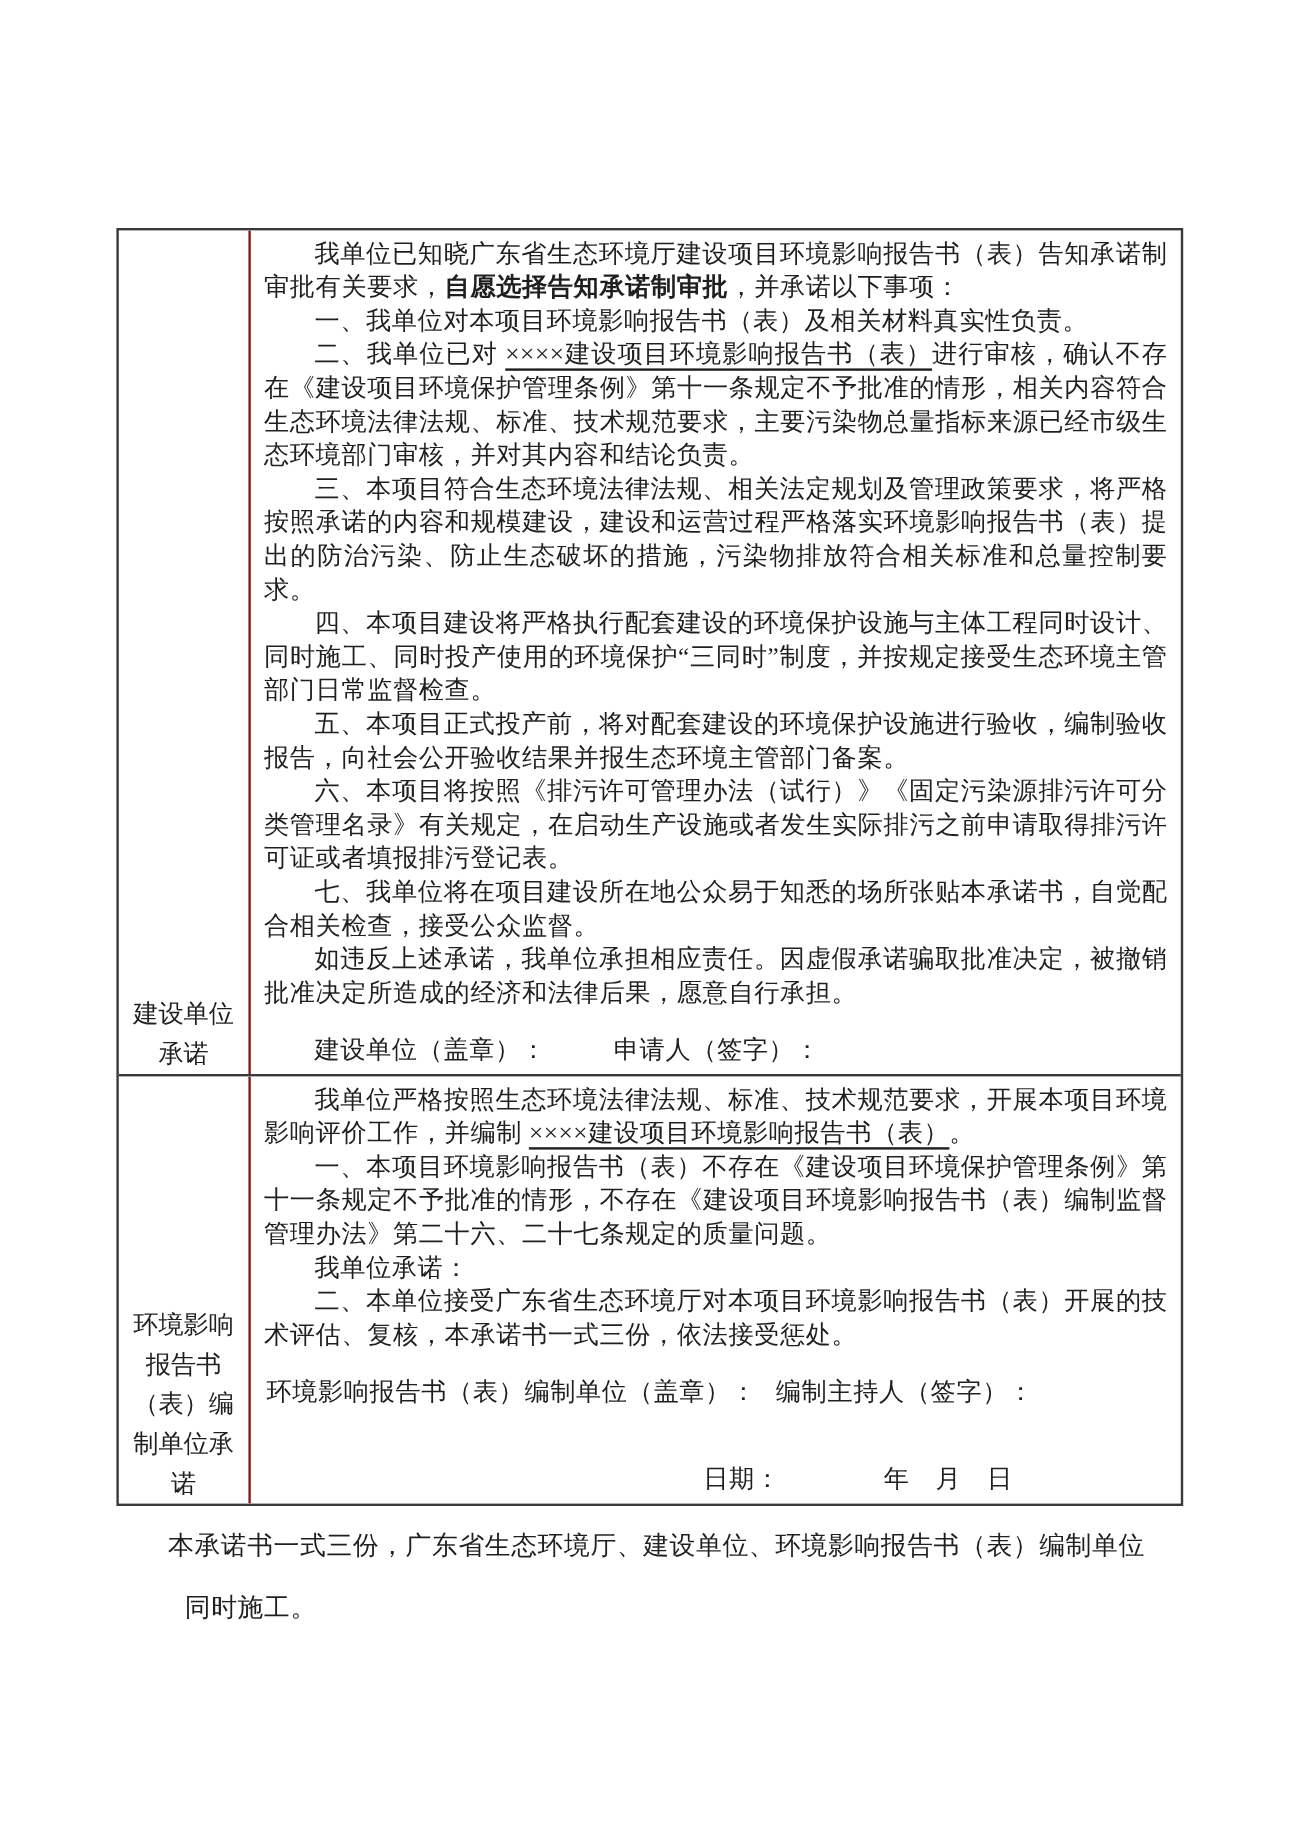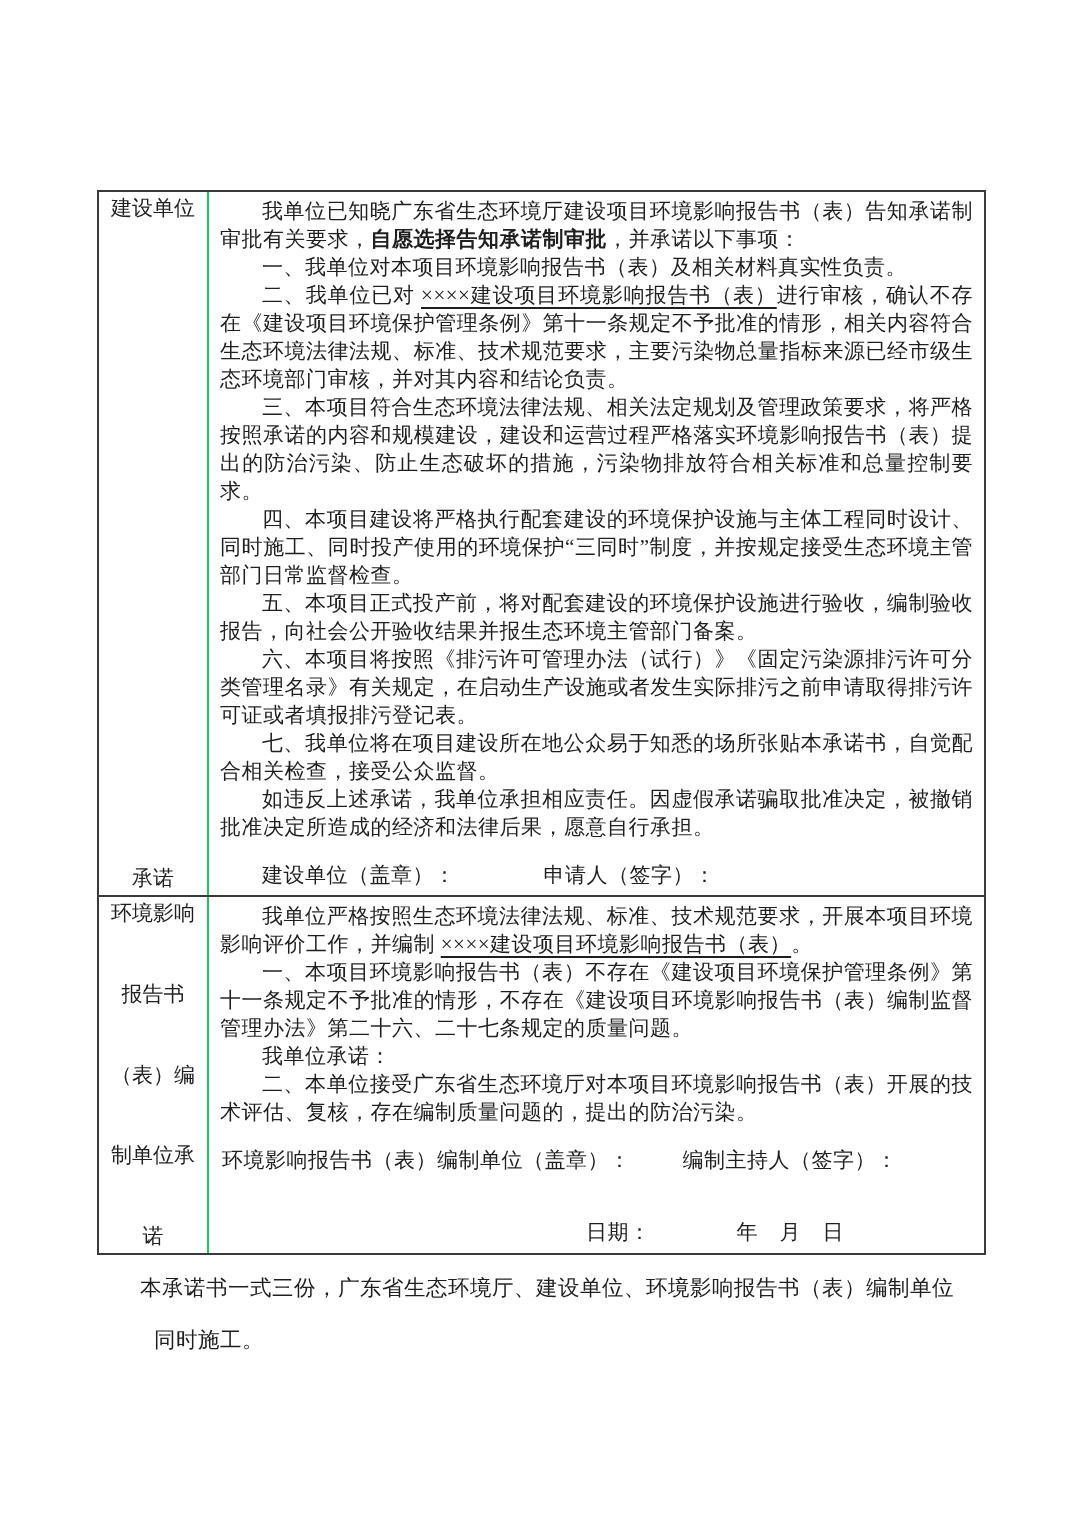--- a/index.html
+++ b/index.html
@@ -22,26 +22,26 @@
   .trow {
     display:flex;
     box-sizing:border-box;
     overflow:hidden;
   }
   .trow.first { height:705px; border-bottom:2px solid #3a3a3a; }
   .trow.second { height:356px; }
   .label-cell {
     width:110px;
     min-width:110px;
-    border-right:2px solid #22c55e;
+    border-right:2px solid #7f1d1d;
     box-sizing:border-box;
     display:flex;
     flex-direction:column;
     align-items:center;
-    justify-content:space-between;
+    justify-content:flex-end;
     text-align:center;
     font-size:21px;
     line-height:33px;
   }
   .content-cell {
     flex:1;
     padding:5px 11px 4px 11px;
     box-sizing:border-box;
     overflow:hidden;
   }
@@ -56,24 +56,24 @@
   .paragraphs .b { font-weight:bold; }
   .paragraphs .u,
   .u { text-decoration:underline; text-underline-offset:5px; }
   .sig-row {
     margin-top:20px;
     font-size:21px;
     line-height:28px;
     display:flex;
     letter-spacing:0.5px;
   }
-  .sig-row.row1 { padding-left:42px;gap:32px; }
+  .sig-row.row1 { padding-left:42px; }
   .sig-row.row1 .sig-right { margin-left:56px; }
   .sig-row.row2 { padding-left:2px; }
-  .sig-row.row2 .sig-right { margin-left:52px; }
+  .sig-row.row2 .sig-right { margin-left:16px; }
   .date-row {
     margin-top:44px;
     font-size:21px;
     line-height:28px;
     padding-left:366px;
     letter-spacing:0.5px;
   }
   .footer-note {
     position:absolute;
     left:140px; top:1262px;
@@ -120,21 +120,21 @@
         <div>报告书</div>
         <div>（表）编</div>
         <div>制单位承</div>
         <div>诺</div>
       </div>
     <div class="content-cell">
       <div class="paragraphs">
           <p><span>我单位严格按照生态环境法律法规、标准、技术规范要求，开展本项目环境影响评价工作，并编制 </span><span class="u">××××建设项目环境影响报告书（表）</span><span>。</span></p>
           <p><span>一、本项目环境影响报告书（表）不存在《建设项目环境保护管理条例》第十一条规定不予批准的情形，不存在《建设项目环境影响报告书（表）编制监督管理办法》第二十六、二十七条规定的质量问题。</span></p>
           <p><span>我单位承诺：</span></p>
-          <p><span>二、本单位接受广东省生态环境厅对本项目环境影响报告书（表）开展的技术评估、复核，存在编制质量问题的，提出的防治污染。</span></p>
+          <p><span>二、本单位接受广东省生态环境厅对本项目环境影响报告书（表）开展的技术评估、复核，本承诺书一式三份，依法接受惩处。</span></p>
         </div>
       <div class="sig-row row2">
         <span class="sig-left">环境影响报告书（表）编制单位（盖章）：</span>
         <span class="sig-right">编制主持人（签字）：</span>
       </div>
       <div class="date-row">
         <span>日期：　　　　年　月　日</span>
       </div>
     </div>
   </div>

